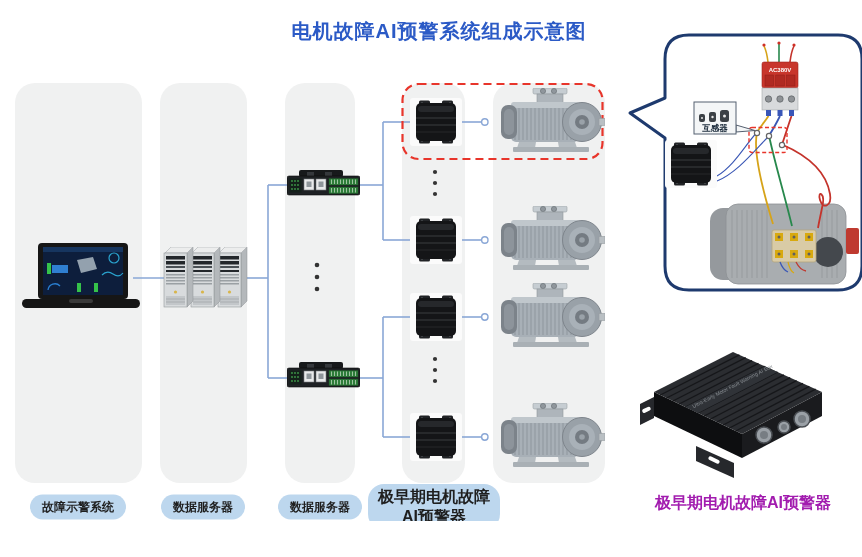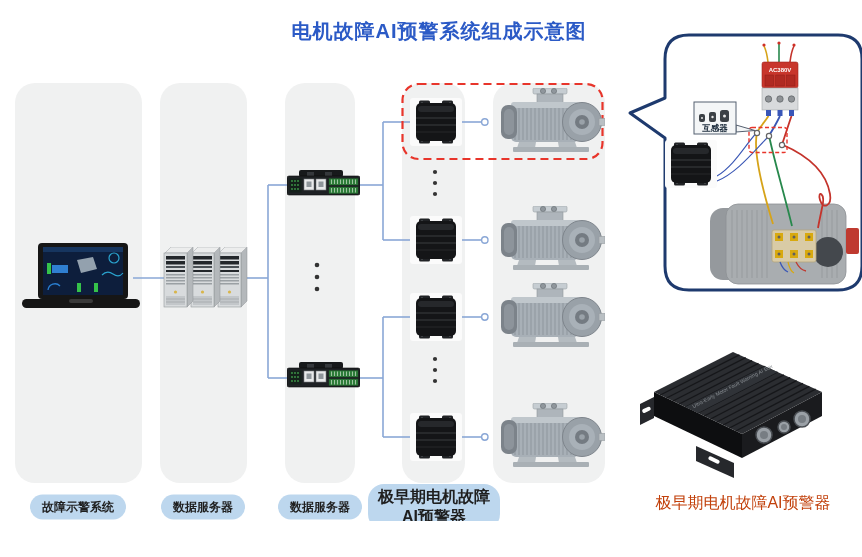--- a/index.html
+++ b/index.html
@@ -9,21 +9,21 @@
   .overlay{position:absolute;left:0;top:0;z-index:2;}
   .dev{position:absolute;z-index:3;}
   .title{position:absolute;left:439px;top:18px;transform:translateX(-50%);
          font-size:20px;font-weight:bold;color:#2b5ac6;letter-spacing:1px;white-space:nowrap;z-index:5;}
   .pill{position:absolute;top:507px;transform:translate(-50%,-50%);background:#bdd7ee;
         border-radius:16px;padding:5px 12px;font-size:12px;font-weight:700;color:#1f1f1f;
         text-align:center;white-space:nowrap;line-height:1.25;z-index:4;}
   .pill-two{padding:3px 10px;}
   .pill-two span{display:block;font-size:16px;}
   .device-caption{position:absolute;left:743px;top:493px;transform:translateX(-50%);
-        font-size:16px;font-weight:normal;color:#c2410c;white-space:nowrap;z-index:4;}
+        font-size:16px;font-weight:bold;color:#a21caf;white-space:nowrap;z-index:4;}
 </style>
 </head>
 <body>
 
 <div id="stage">
 
   <div class="title">电机故障AI预警系统组成示意图</div>
 
   <div class="panel" style="left:15px;width:127px"></div>
   <div class="panel" style="left:160px;width:87px"></div>

